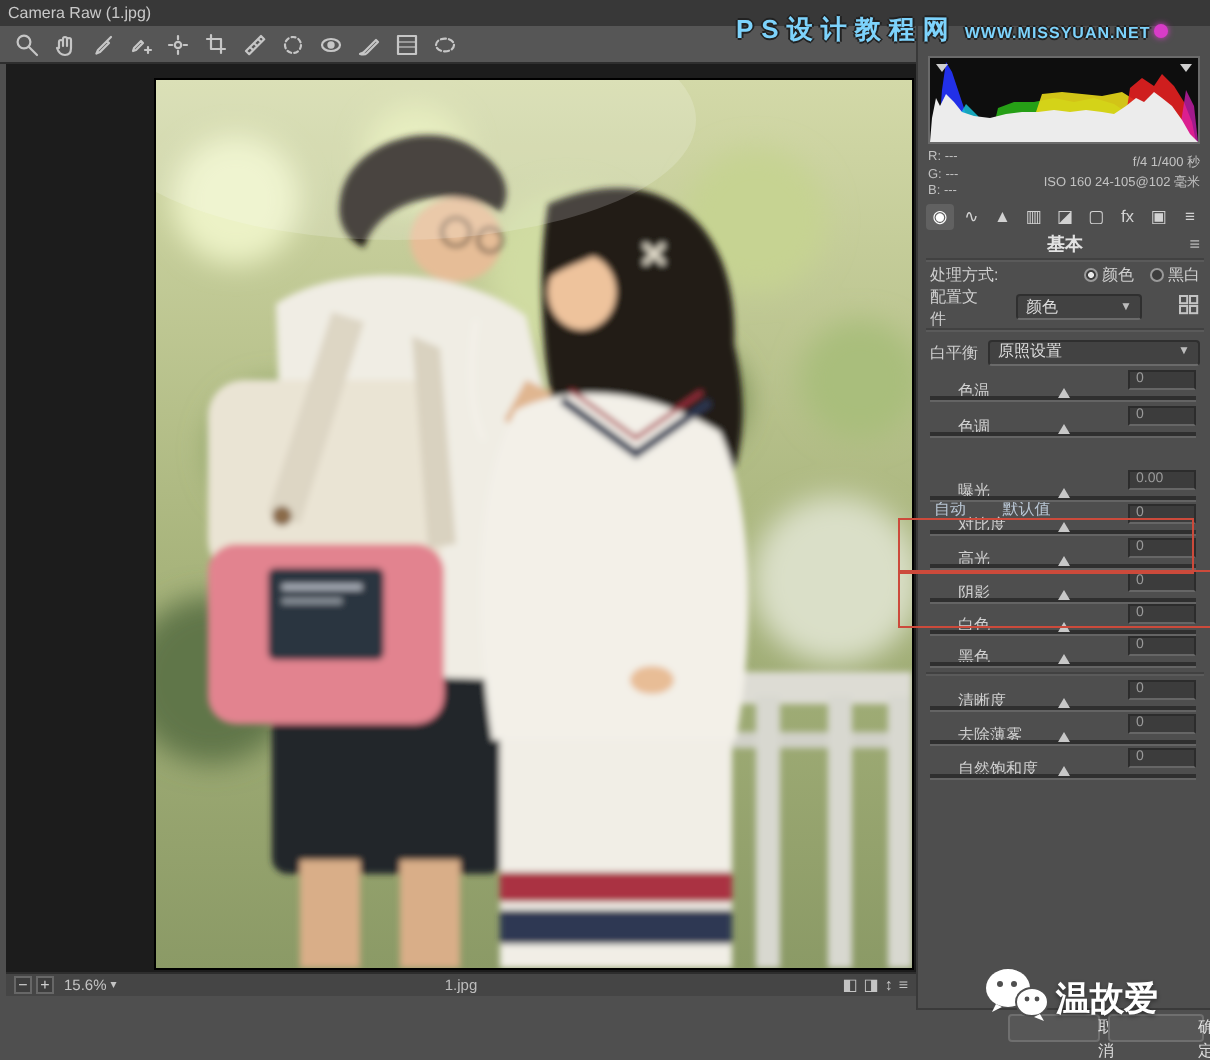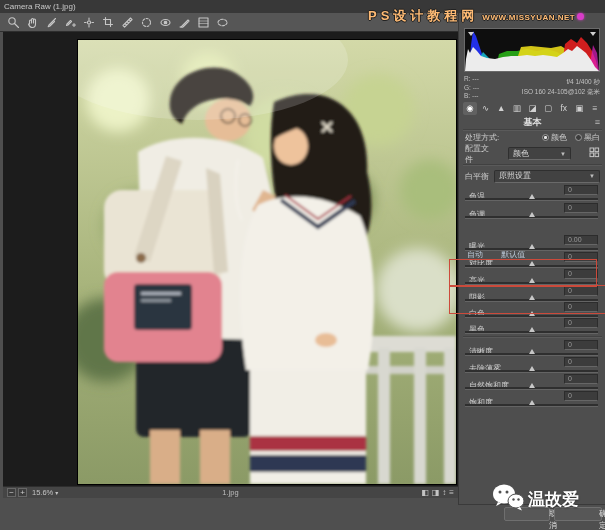--- a/index.html
+++ b/index.html
@@ -60,21 +60,21 @@
   .select{height:13px;background:#424242;border:1px solid #2f2f2f;border-bottom-color:#6a6a6a;
     color:#dcdcdc;font-size:8px;line-height:12px;padding:0 4px;box-sizing:border-box;
     display:flex;align-items:center;border-radius:2px;}
   .select .chev{margin-left:auto;font-size:6px;color:#bdbdbd;padding-left:4px;}
   #profile-select{width:78px;}
   #grid-icon svg{stroke:#c4c4c4;fill:none;stroke-width:1;}
 
   #row-wb{top:156px;height:14px;display:flex;align-items:center;gap:5px;}
   #wb-select{flex:1;}
 
-  .srow{left:0;width:147px;height:16px;padding:0 10px;box-sizing:border-box;}
+  .srow{left:0;width:147px;height:16px;padding:0 20px;box-sizing:border-box;}
   .srow .lbl{font-size:8px;color:#cfcfcf;}
   .valbox{position:absolute;right:8px;top:0;width:34px;height:10px;background:#3c3c3c;
     border:1px solid #2c2c2c;border-bottom-color:#666;box-sizing:border-box;color:#9a9a9a;
     font-size:7px;line-height:8px;padding-left:3px;}
   .track{position:absolute;left:6px;right:8px;top:13px;height:2px;background:#2f2f2f;
     border-bottom:1px solid #646464;}
   .thumb{position:absolute;left:50%;top:-4px;margin-left:-3px;width:0;height:0;
     border-left:3px solid transparent;border-right:3px solid transparent;border-bottom:5px solid #c7c7c7;}
   #autolinks{top:208px;left:0;width:147px;text-align:left;font-size:8px;color:#b9c6d4;margin-top:28px;}
   #autolinks span{margin:0 8px;}
@@ -82,21 +82,21 @@
   
   .redbox{border:1px solid #cc4a3b;z-index:30;}
 
   
   .fbtn{height:14px;background:#575757;border:1px solid #6f6f6f;border-radius:2px;color:#ddd;
     font-size:8px;line-height:12px;text-align:center;box-sizing:border-box;padding-left:44px;}
   #btn-cancel{left:504px;top:507px;width:42px;}
   #btn-ok{left:554px;top:507px;width:48px;}
 
   
-  #wm-top{left:368px;top:6px;color:#fdba74;font-weight:bold;z-index:50;white-space:nowrap;}
+  #wm-top{left:368px;top:6px;color:#7dd3fc;font-weight:bold;z-index:50;white-space:nowrap;}
   #wm-site{font-size:13px;letter-spacing:4px;
     text-shadow:1px 0 #222,-1px 0 #222,0 1px #222,0 -1px #222;}
   #wm-url{font-size:8px;letter-spacing:.5px;margin-left:4px;
     text-shadow:1px 0 #222,-1px 0 #222,0 1px #222,0 -1px #222;}
   #wm-dot{display:inline-block;width:7px;height:7px;border-radius:50%;background:#d83cc8;
     vertical-align:0px;margin-left:2px;box-shadow:0 0 3px #d83cc8;}
   #wm-bottom{left:492px;top:483px;z-index:60;display:flex;align-items:center;gap:4px;}
   #wm-bottom .wtext{color:#fff;font-size:17px;font-weight:bold;
     text-shadow:0 1px 2px rgba(0,0,0,.45);}
 </style>
@@ -423,27 +423,20 @@
         <div class="thumb"></div>
       </div>
   </div>
   <div class="abs srow" style="top:361px">
     <span class="lbl">自然饱和度</span>
     <span class="valbox">0</span>
     <div class="track">
         <div class="thumb"></div>
       </div>
   </div>
-  <div class="abs srow" style="top:378px">
-    <span class="lbl">饱和度</span>
-    <span class="valbox">0</span>
-    <div class="track">
-        <div class="thumb"></div>
-      </div>
-  </div>
 </div>
 
 <div class="abs redbox" style="left:449px;top:259px;width:146px;height:26px"></div>
 <div class="abs redbox" style="left:449px;top:285px;width:156px;height:27px"></div>
 
 <div class="abs fbtn" id="btn-cancel">取消</div>
 <div class="abs fbtn" id="btn-ok">确定</div>
 
 <div class="abs" id="wm-top">
   <span id="wm-site">PS设计教程网</span><span id="wm-url">WWW.MISSYUAN.NET</span><span id="wm-dot"></span>

